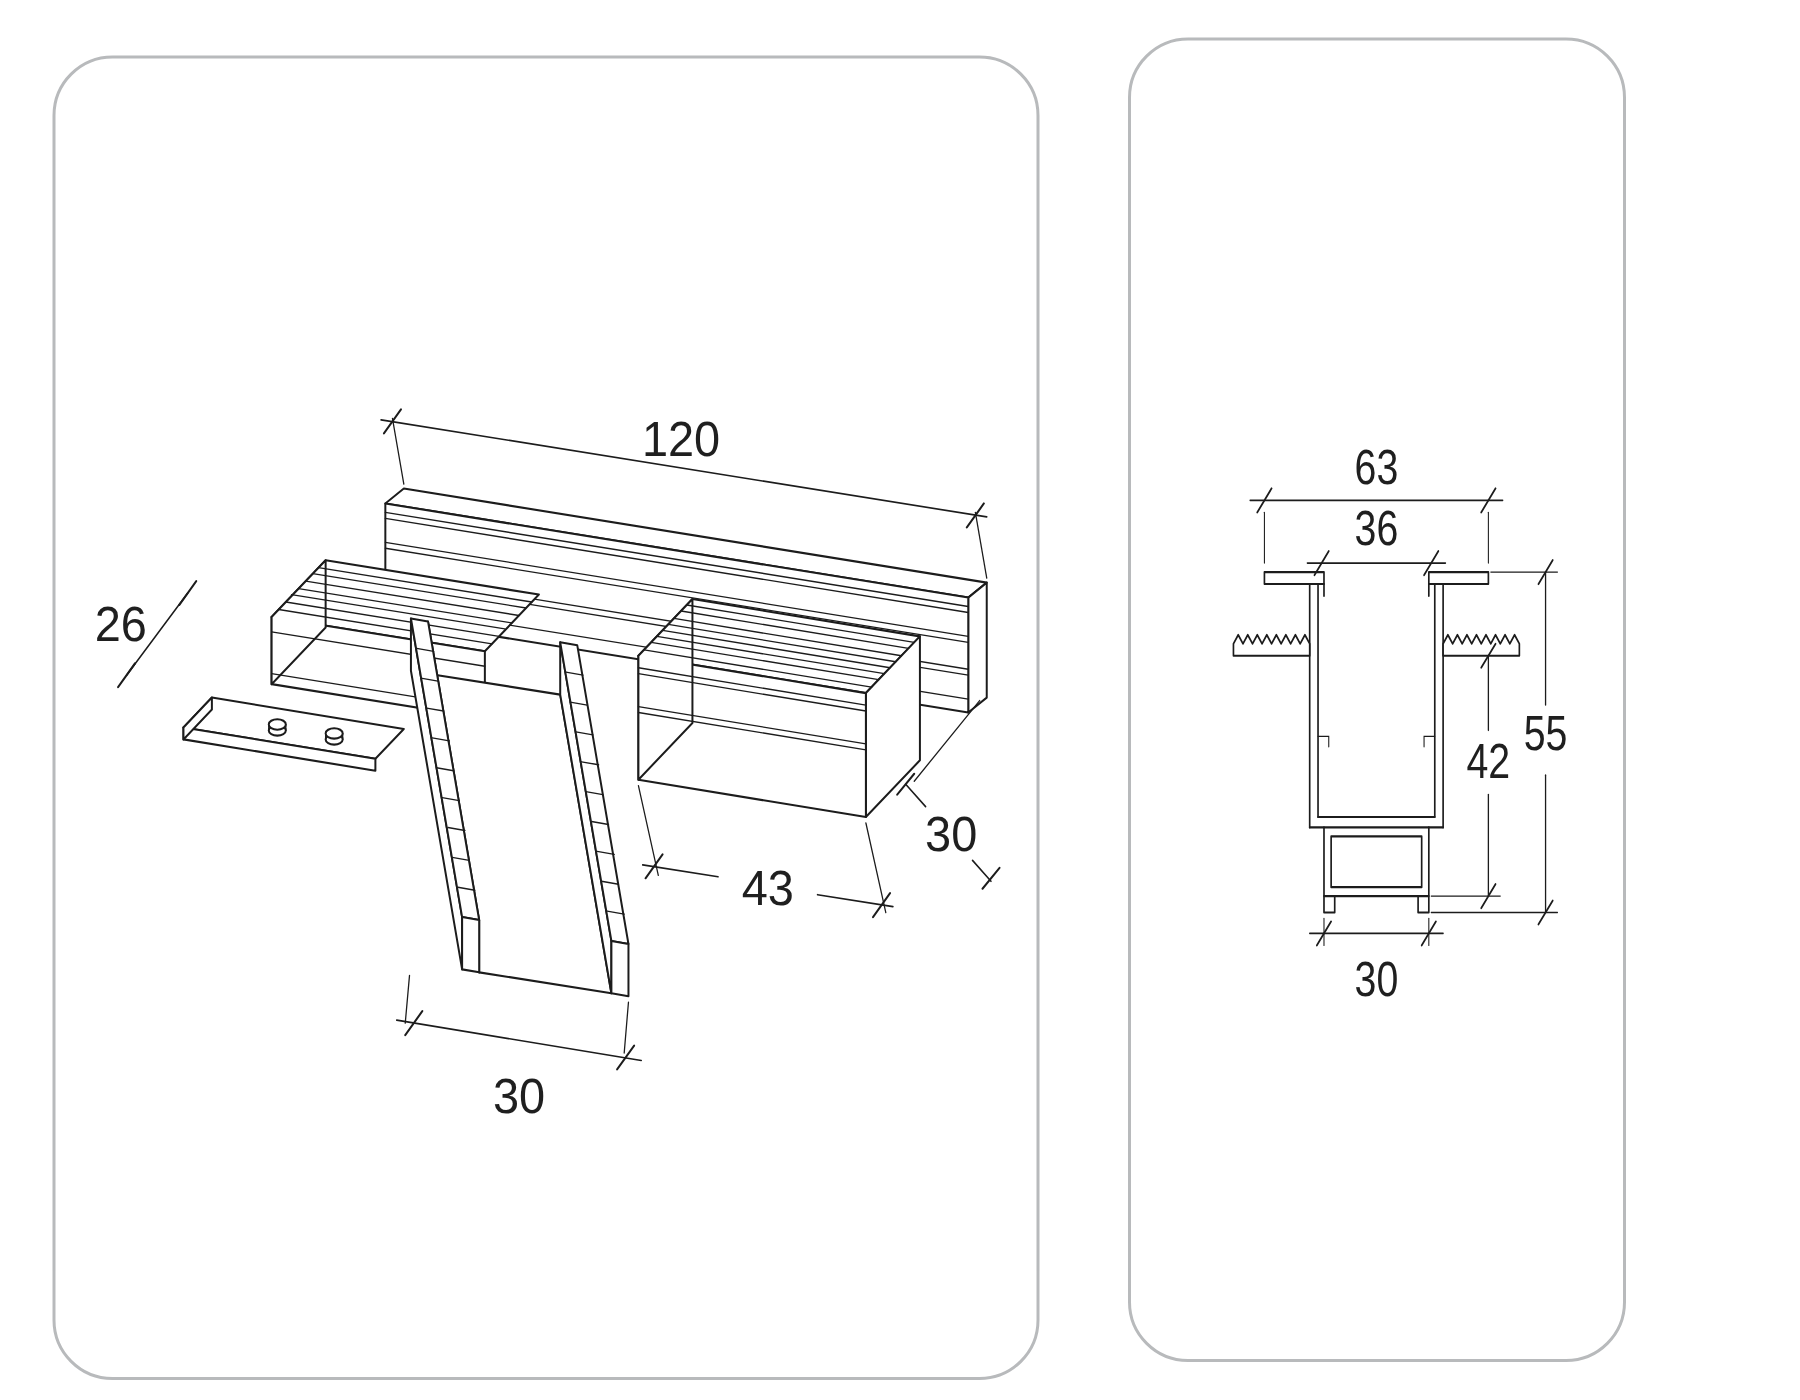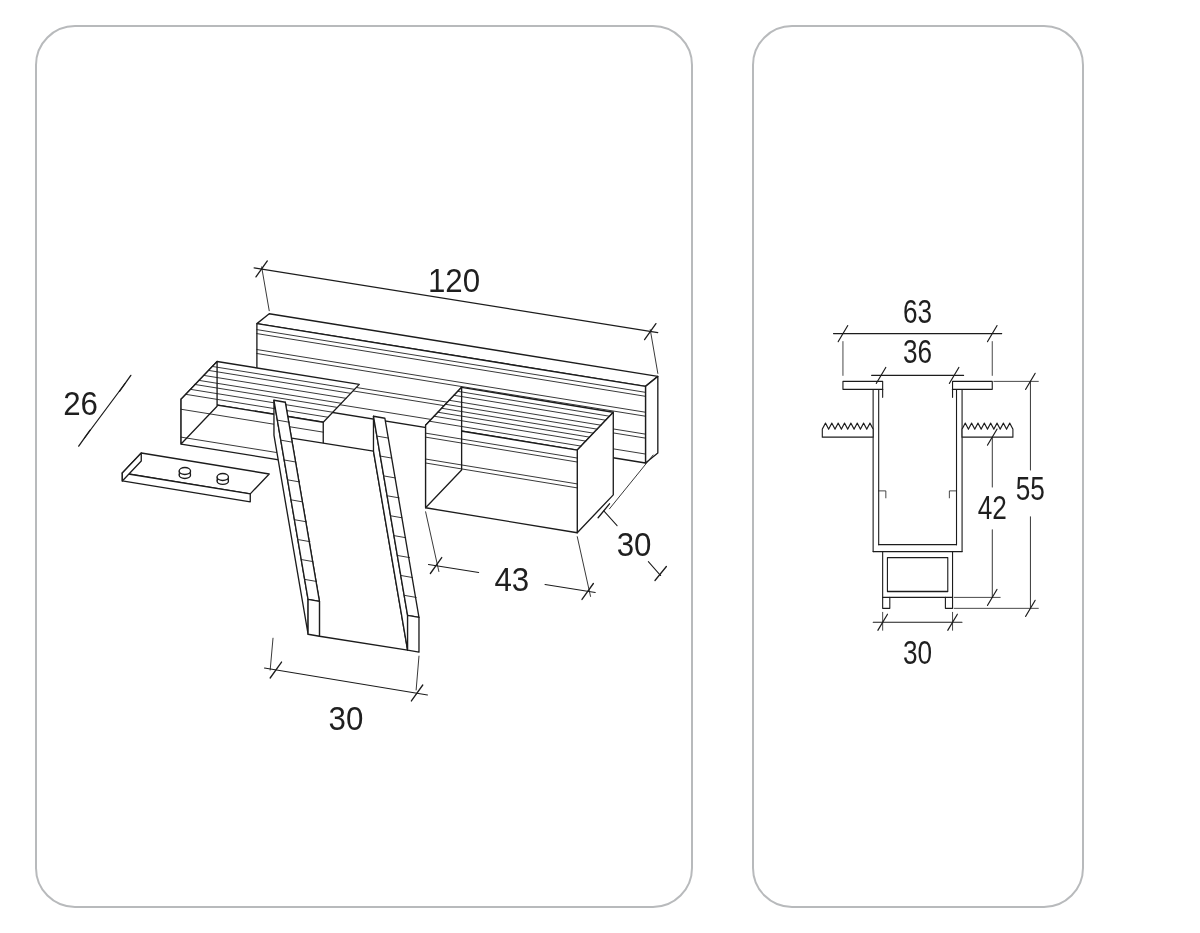--- a/index.html
+++ b/index.html
@@ -1,20 +1,20 @@
 <!DOCTYPE html>
 <html><head>
 <meta charset="utf-8">
 <style>
   html,body{margin:0;padding:0;background:#ffffff;}
   .stage{position:relative;width:1200px;height:933px;background:#ffffff;overflow:hidden;
          font-family:"Liberation Sans",sans-serif;}
   .panel{position:absolute;top:25px;height:883px;background:#ffffff;
          border:2px solid #b8babc;border-radius:40px;box-sizing:border-box;overflow:hidden;}
-  .panel-left{left:35px;width:658px;}
+  .panel-left{left:35px;width:658px;margin-top:12px;}
   .panel-right{left:752px;width:332px;}
   .panel svg{display:block;width:100%;height:100%;}
   .ol{fill:#ffffff;stroke:#1c1c1c;stroke-width:1.4;stroke-linejoin:round;}
   .ln{fill:none;stroke:#1c1c1c;stroke-width:1.4;stroke-linejoin:round;stroke-linecap:round;}
   .thin{fill:none;stroke:#1c1c1c;stroke-width:0.9;stroke-linecap:round;}
   .dim{fill:none;stroke:#1c1c1c;stroke-width:1.1;stroke-linecap:round;}
   .tick{fill:none;stroke:#1c1c1c;stroke-width:1.4;stroke-linecap:round;}
   .lbl{font-family:"Liberation Sans",sans-serif;font-size:33px;fill:#1f1f1f;text-anchor:middle;}
 </style>
 </head>

